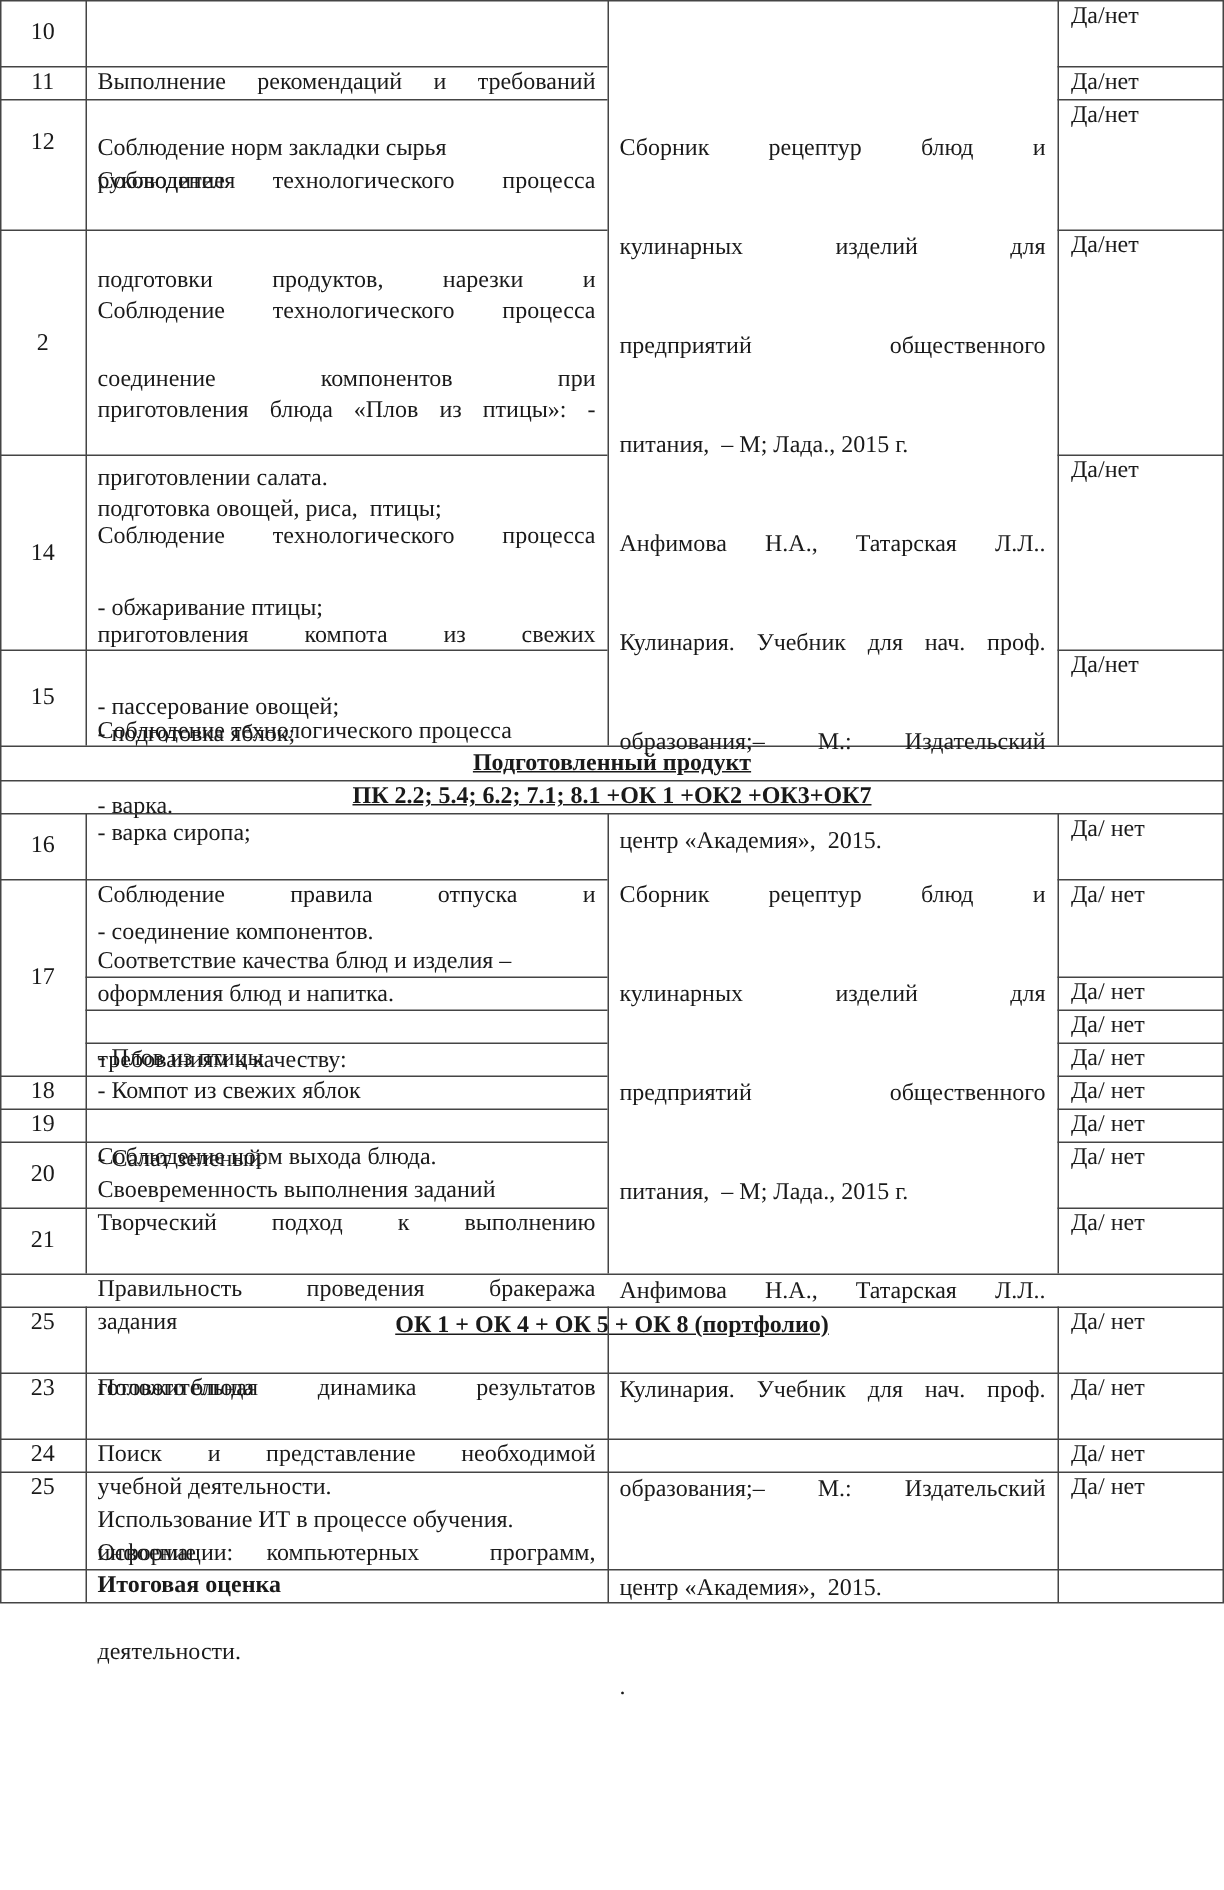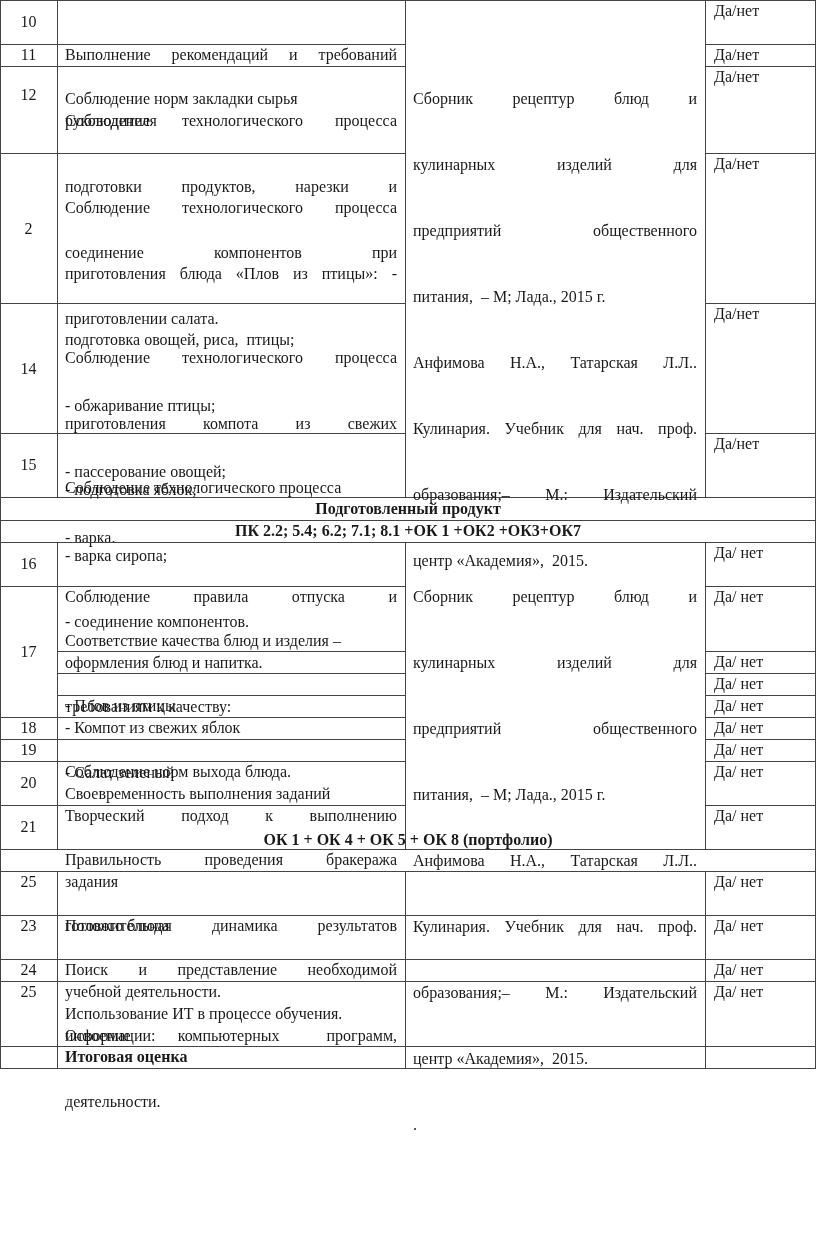--- a/index.html
+++ b/index.html
@@ -10,21 +10,21 @@
   .vl { position:absolute; width:0; border-left:1px solid #444; }
   .t { position:absolute; line-height:22px; white-space:pre-wrap; }
   .num { text-align:center; width:57px; left:0; }
   .desc { left:65px; width:332px; text-align:justify; text-align-last:left; }
   .desc .ln { display:block; text-align:justify; text-align-last:justify; }
   .desc .ln.last { text-align-last:left; }
   .src { left:413px; width:284px; }
   .src .ln { display:block; text-align:justify; text-align-last:justify; }
   .src .ln.last { text-align-last:left; }
   .mark { left:714px; width:100px; }
-  .sec { left:0; width:816px; text-align:center; font-weight:bold; }
+  .sec { left:0; width:816px; text-align:center; font-weight:bold;text-decoration:underline; }
   .bold { font-weight:bold; }
 </style>
 </head>
 <body>
 
 <div class="page">
 
   <div class="hl" style="left:0;top:0;width:816px"></div>
   <div class="hl" style="left:0;top:44px;width:405px"></div>
   <div class="hl" style="left:705px;top:44px;width:111px"></div>
@@ -189,21 +189,21 @@
     <span class="ln">кулинарных изделий для</span>
     <span class="ln">предприятий общественного</span>
     <span class="ln last">питания,  – М; Лада., 2015 г.</span>
     <span class="ln">Анфимова Н.А., Татарская Л.Л..</span>
     <span class="ln">Кулинария. Учебник для нач. проф.</span>
     <span class="ln">образования;– М.: Издательский</span>
     <span class="ln last">центр «Академия»,  2015.</span>
     <span class="ln last">.</span>
   </div>
 
-  <div class="t sec" style="top:829px">ОК 1 + ОК 4 + ОК 5 + ОК 8 (портфолио)</div>
+  <div class="t sec" style="top:873px">ОК 1 + ОК 4 + ОК 5 + ОК 8 (портфолио)</div>
   <div class="hl" style="left:0;top:871px;width:816px"></div>
 
   <div class="vl" style="left:57px;top:871px;height:197px"></div>
   <div class="vl" style="left:405px;top:871px;height:197px"></div>
   <div class="vl" style="left:705px;top:871px;height:197px"></div>
 
   <div class="hl" style="left:0;top:915px;width:816px"></div>
   <div class="hl" style="left:0;top:959px;width:816px"></div>
   <div class="hl" style="left:0;top:981px;width:816px"></div>
   <div class="hl" style="left:0;top:1046px;width:816px"></div>

